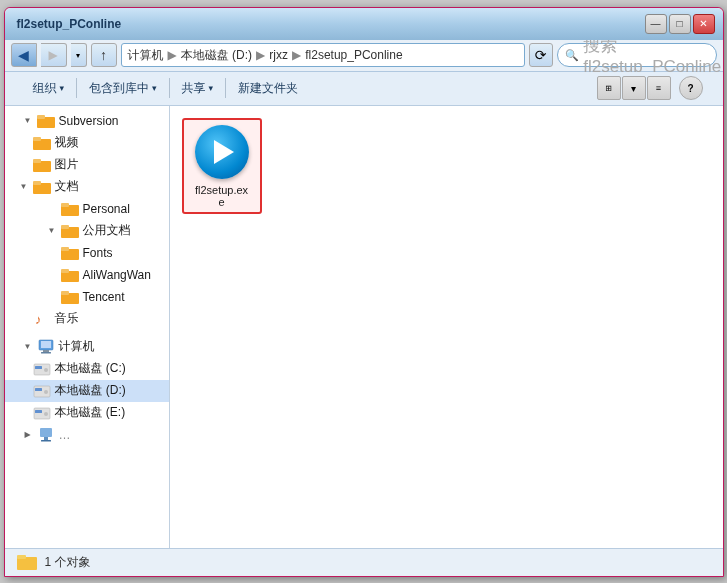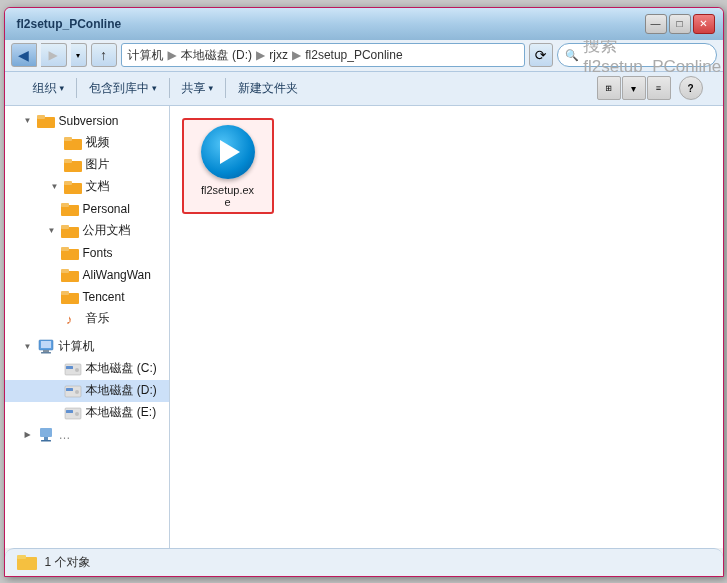--- a/index.html
+++ b/index.html
@@ -226,21 +226,21 @@
       align-items: center;
       padding: 2px 6px;
       cursor: pointer;
       gap: 4px;
       font-size: 12px;
       color: #1a1a1a;
       min-height: 22px;
     }
     .sidebar-item.selected { background: #cce0f8; }
     .sidebar-item.indent1 { padding-left: 18px; }
-    .sidebar-item.indent2 { padding-left: 45px; }
+    .sidebar-item.indent2 { padding-left: 14px; }
     .sidebar-item.indent3 { padding-left: 42px; }
     .expand-icon {
       width: 10px;
       height: 10px;
       flex-shrink: 0;
       display: flex;
       align-items: center;
       justify-content: center;
       font-size: 8px;
       color: #666;
@@ -253,21 +253,21 @@
       padding: 8px;
       position: relative;
     }
     .file-grid {
       display: flex;
       flex-wrap: wrap;
       gap: 8px;
       padding: 4px;
     }
     .file-item {
-      width: 92px;
+      width: 80px;
       display: flex;
       flex-direction: column;
       align-items: center;
       padding: 4px;
       cursor: pointer;
       border-radius: 3px;
       border: 2px solid transparent;
     }
     .file-item.selected {
       border: 2px solid #e03030;
@@ -291,21 +291,20 @@
     .status-bar {
       height: 28px;
       background: #e8f0f8;
       border-top: 1px solid #b8cce0;
       display: flex;
       align-items: center;
       padding: 0 12px;
       gap: 8px;
       font-size: 12px;
       color: #333;
-      border-radius: 9px;
     }
     
     .play-icon-container {
       width: 54px;
       height: 54px;
       border-radius: 50%;
       background: radial-gradient(circle at 40% 35%, #4fc3f7, #0288d1 60%, #01579b);
       display: flex;
       align-items: center;
       justify-content: center;

